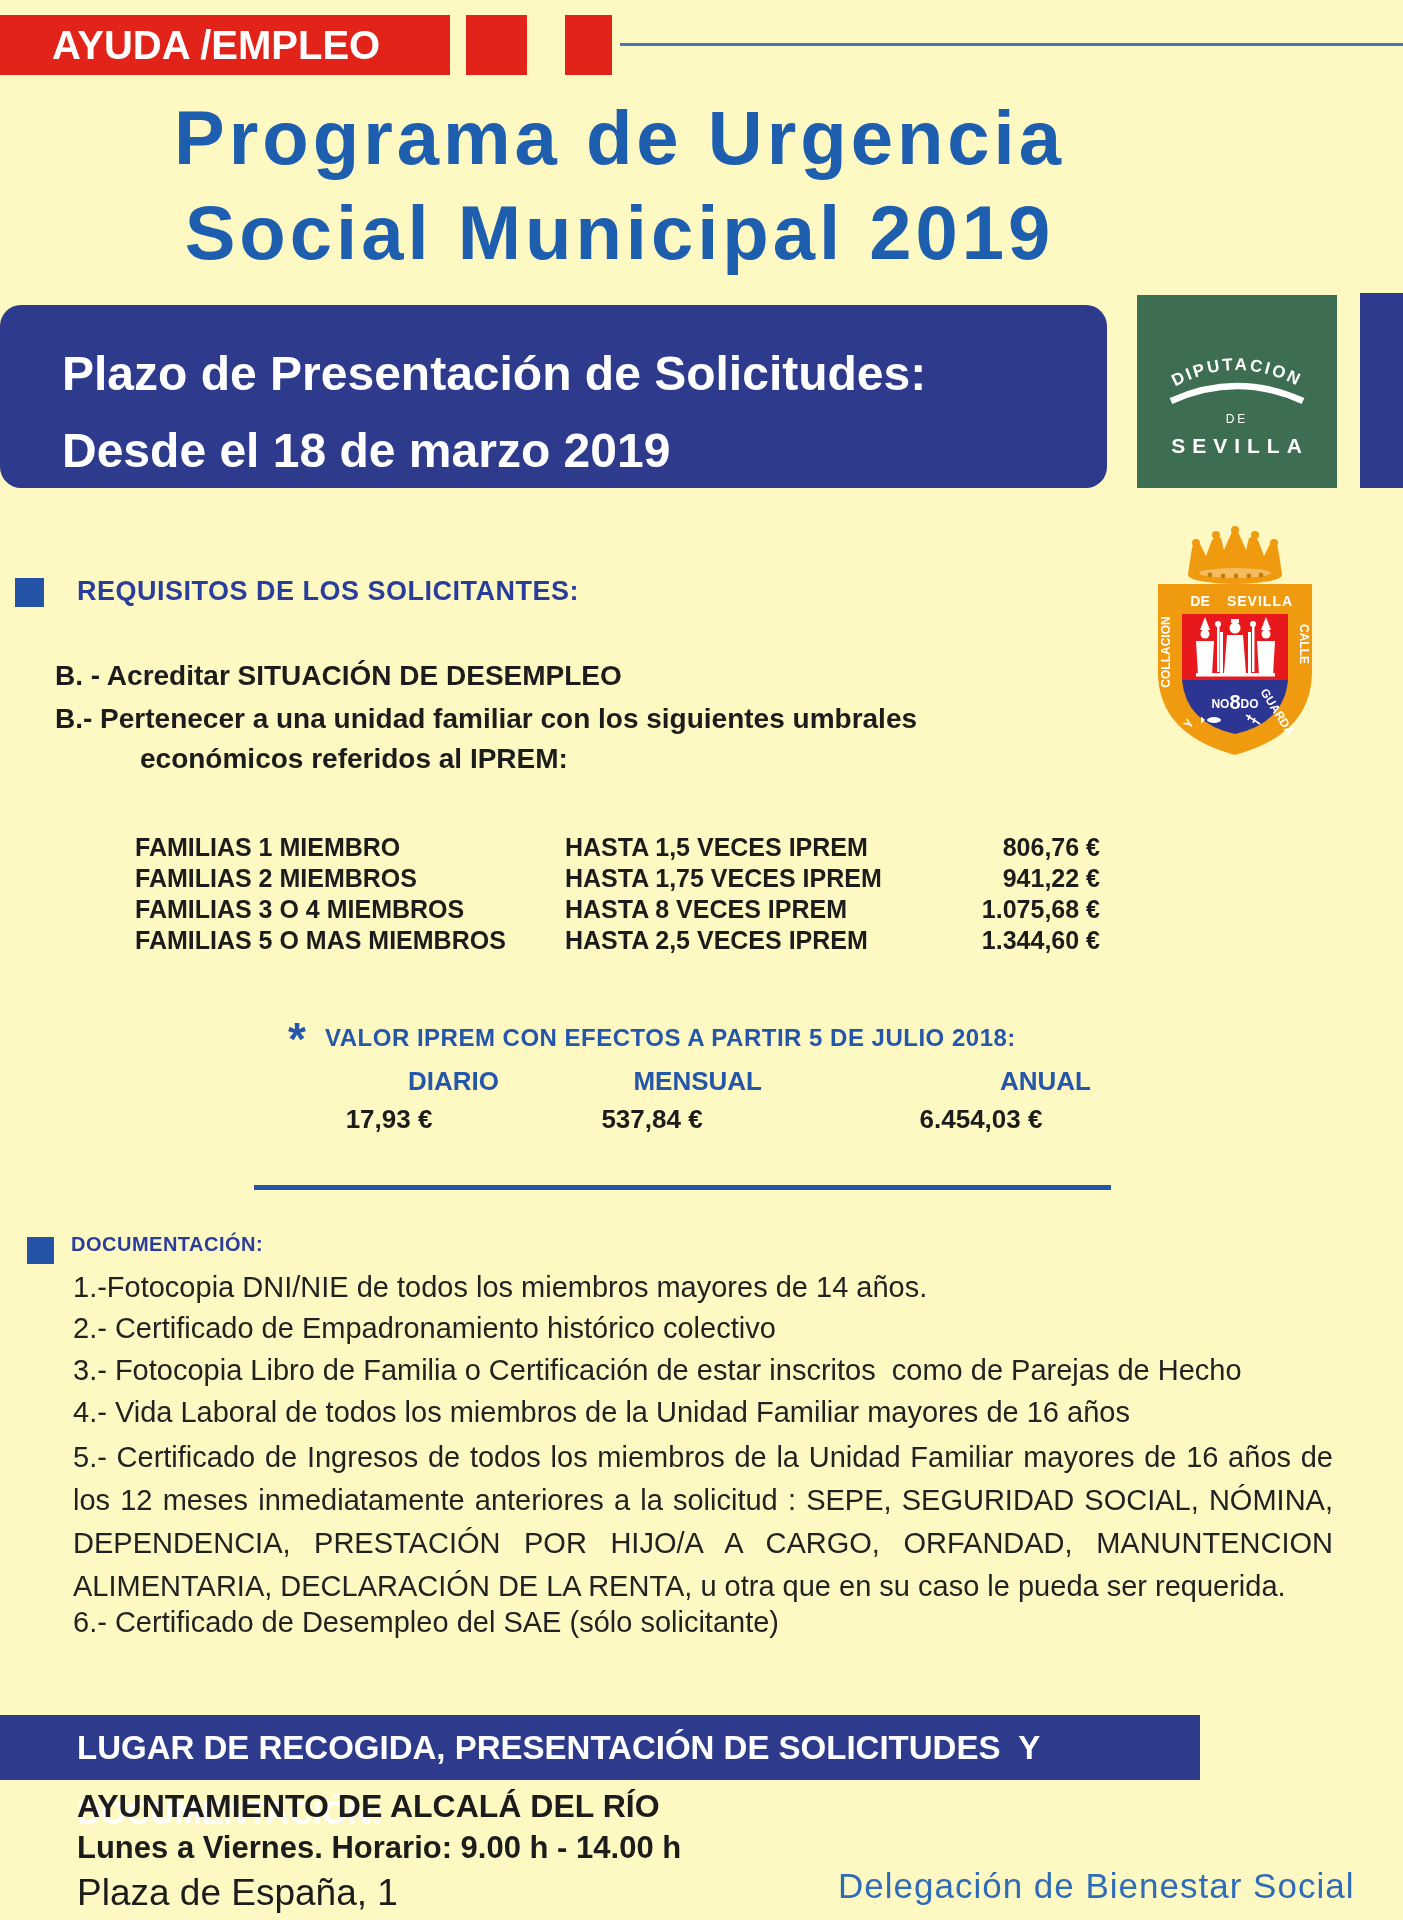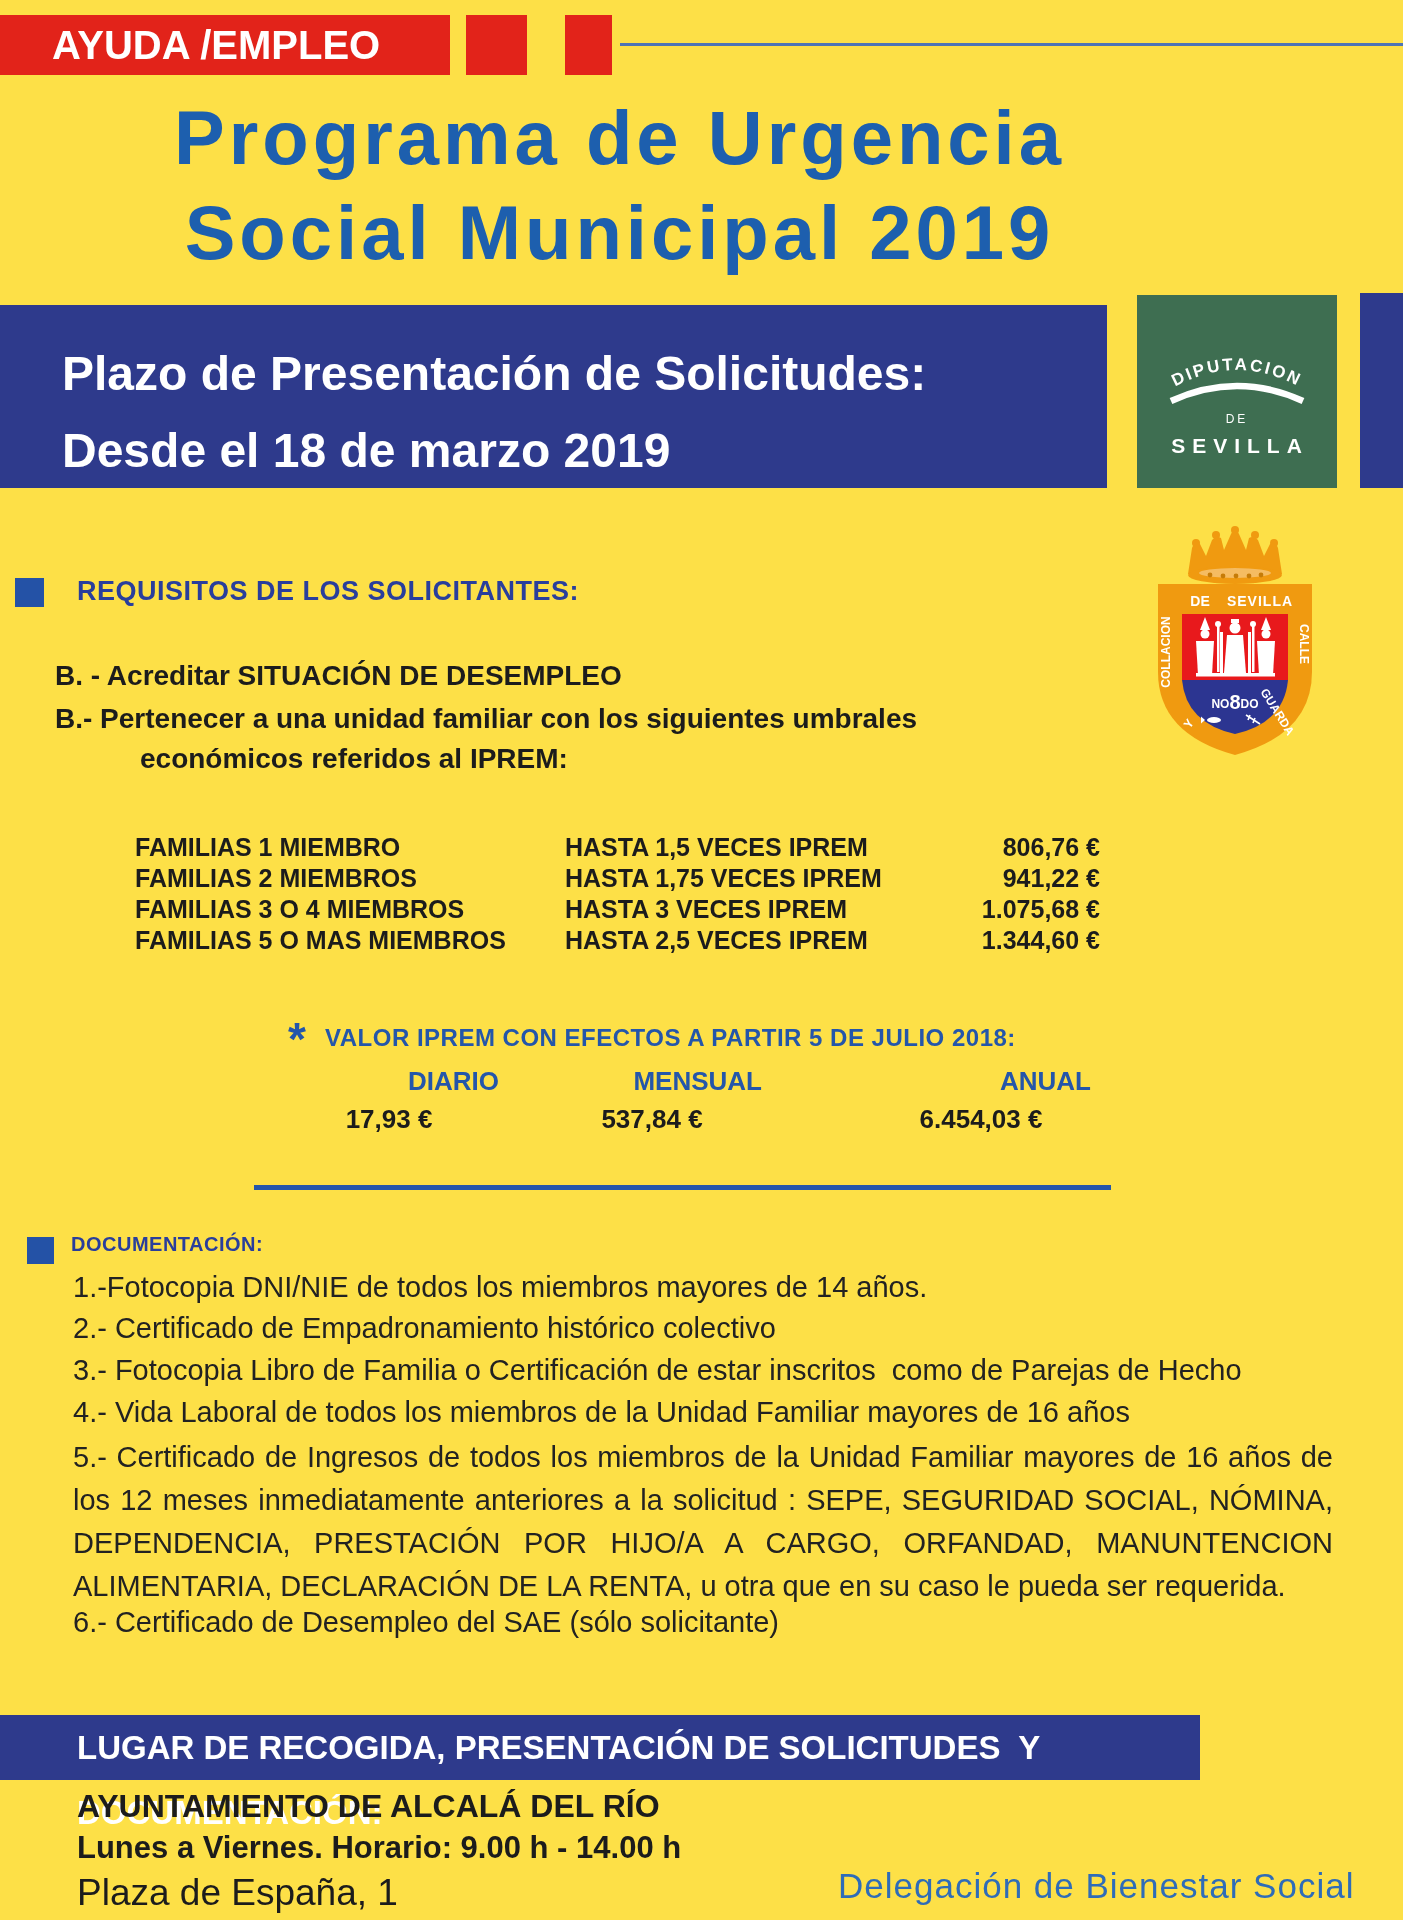--- a/index.html
+++ b/index.html
@@ -1,17 +1,17 @@
 <!DOCTYPE html>
 <html><head>
 <meta charset="utf-8">
 <style>
   html,body{margin:0;padding:0;background:#888;}
   .page{
-    position:relative;width:1403px;height:1920px;background:#fde047;
+    position:relative;width:1403px;height:1920px;background:#fef9c3;
     font-family:"Liberation Sans","DejaVu Sans",sans-serif;overflow:hidden;
     margin:0 auto;
   }
   .abs{position:absolute;}
 
   
   .red-banner{left:0;top:15px;width:450px;height:60px;background:#e2231a;
     color:#fff;font-weight:bold;font-size:40px;line-height:60px;padding-left:52px;
     box-sizing:border-box;letter-spacing:0px;}
   .red-sq1{left:466px;top:15px;width:61px;height:60px;background:#e2231a;}
@@ -19,21 +19,21 @@
   .top-rule{left:620px;top:43px;width:783px;height:3px;background:#4d74b5;}
 
   
   .main-title{left:0;top:90px;width:1199px;text-align:center;color:#1d5fae;
     font-size:76px;font-weight:bold;line-height:95px;letter-spacing:4px;padding-left:40px;
     box-sizing:border-box;}
 
   
   .plazo-banner{left:0;top:305px;width:1107px;height:183px;background:#2e3a8c;
     color:#fff;font-weight:bold;font-size:48px;line-height:77px;
-    padding:30px 0 0 62px;box-sizing:border-box;}
+    padding:30px 0 0 62px;box-sizing:border-box;border-radius:21px;}
   .navy-edge{left:1360px;top:293px;width:43px;height:195px;background:#2e3a8c;}
 
   
   .dip-logo{left:1137px;top:295px;width:200px;height:193px;}
 
   
   .escudo{left:1148px;top:522px;width:175px;height:245px;}
 
   
   .req-bullet{left:15px;top:578px;width:29px;height:29px;background:#2452a6;}
@@ -169,21 +169,21 @@
   <div class="abs req-item" style="top:703px;">B.- Pertenecer a una unidad familiar con los siguientes umbrales</div>
   <div class="abs req-item cont" style="top:743px;">económicos referidos al IPREM:</div>
 
   <div class="abs tbl-row tbl-fam" style="top:832px;">FAMILIAS 1 MIEMBRO</div>
   <div class="abs tbl-row tbl-thr" style="top:832px;">HASTA 1,5 VECES IPREM</div>
   <div class="abs tbl-row tbl-amt" style="top:832px;">806,76 €</div>
   <div class="abs tbl-row tbl-fam" style="top:863px;">FAMILIAS 2 MIEMBROS</div>
   <div class="abs tbl-row tbl-thr" style="top:863px;">HASTA 1,75 VECES IPREM</div>
   <div class="abs tbl-row tbl-amt" style="top:863px;">941,22 €</div>
   <div class="abs tbl-row tbl-fam" style="top:894px;">FAMILIAS 3 O 4 MIEMBROS</div>
-  <div class="abs tbl-row tbl-thr" style="top:894px;">HASTA 3 VECES IPREM</div>
+  <div class="abs tbl-row tbl-thr" style="top:894px;">HASTA 8 VECES IPREM</div>
   <div class="abs tbl-row tbl-amt" style="top:894px;">1.075,68 €</div>
   <div class="abs tbl-row tbl-fam" style="top:925px;">FAMILIAS 5 O MAS MIEMBROS</div>
   <div class="abs tbl-row tbl-thr" style="top:925px;">HASTA 2,5 VECES IPREM</div>
   <div class="abs tbl-row tbl-amt" style="top:925px;">1.344,60 €</div>
 
   <div class="abs valor-star">*</div>
   <div class="abs valor-heading">VALOR IPREM CON EFECTOS A PARTIR 5 DE JULIO 2018:</div>
   <div class="abs valor-col-label vc1">DIARIO</div>
   <div class="abs valor-col-label vc2">MENSUAL</div>
   <div class="abs valor-col-label vc3">ANUAL</div>

